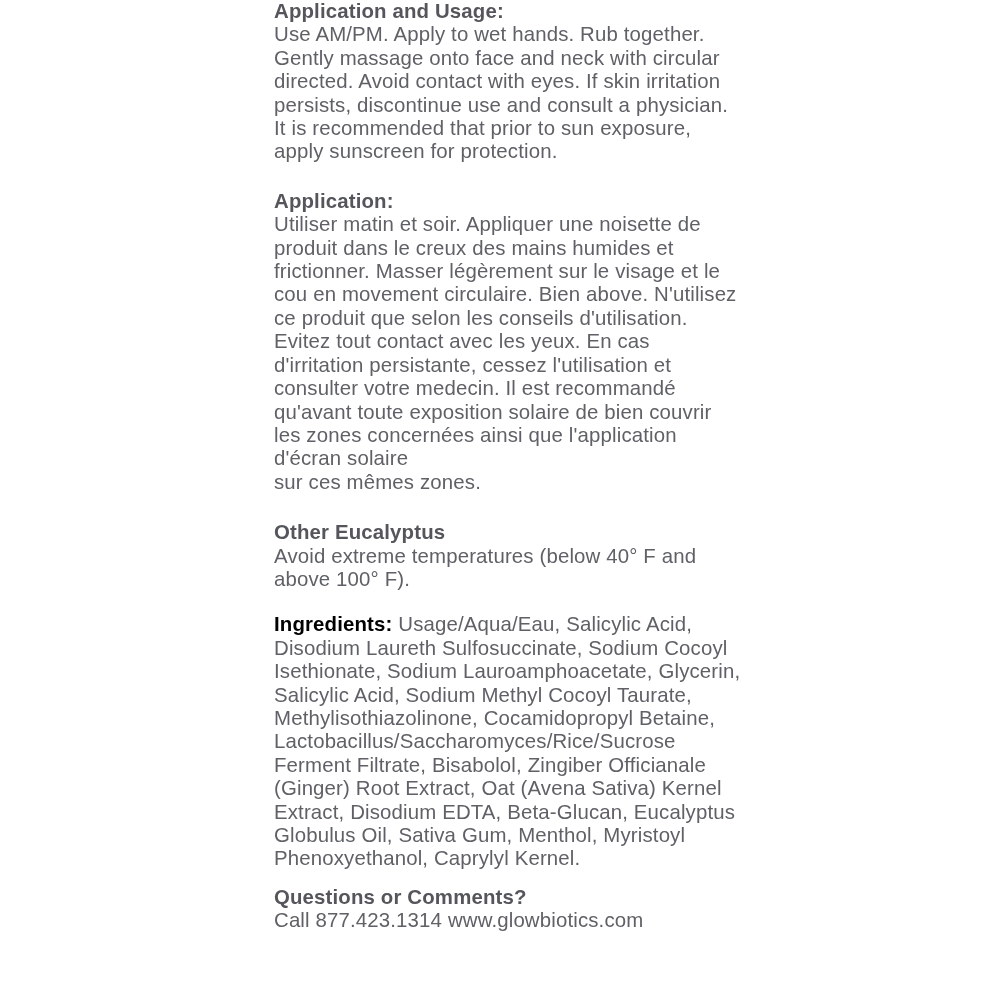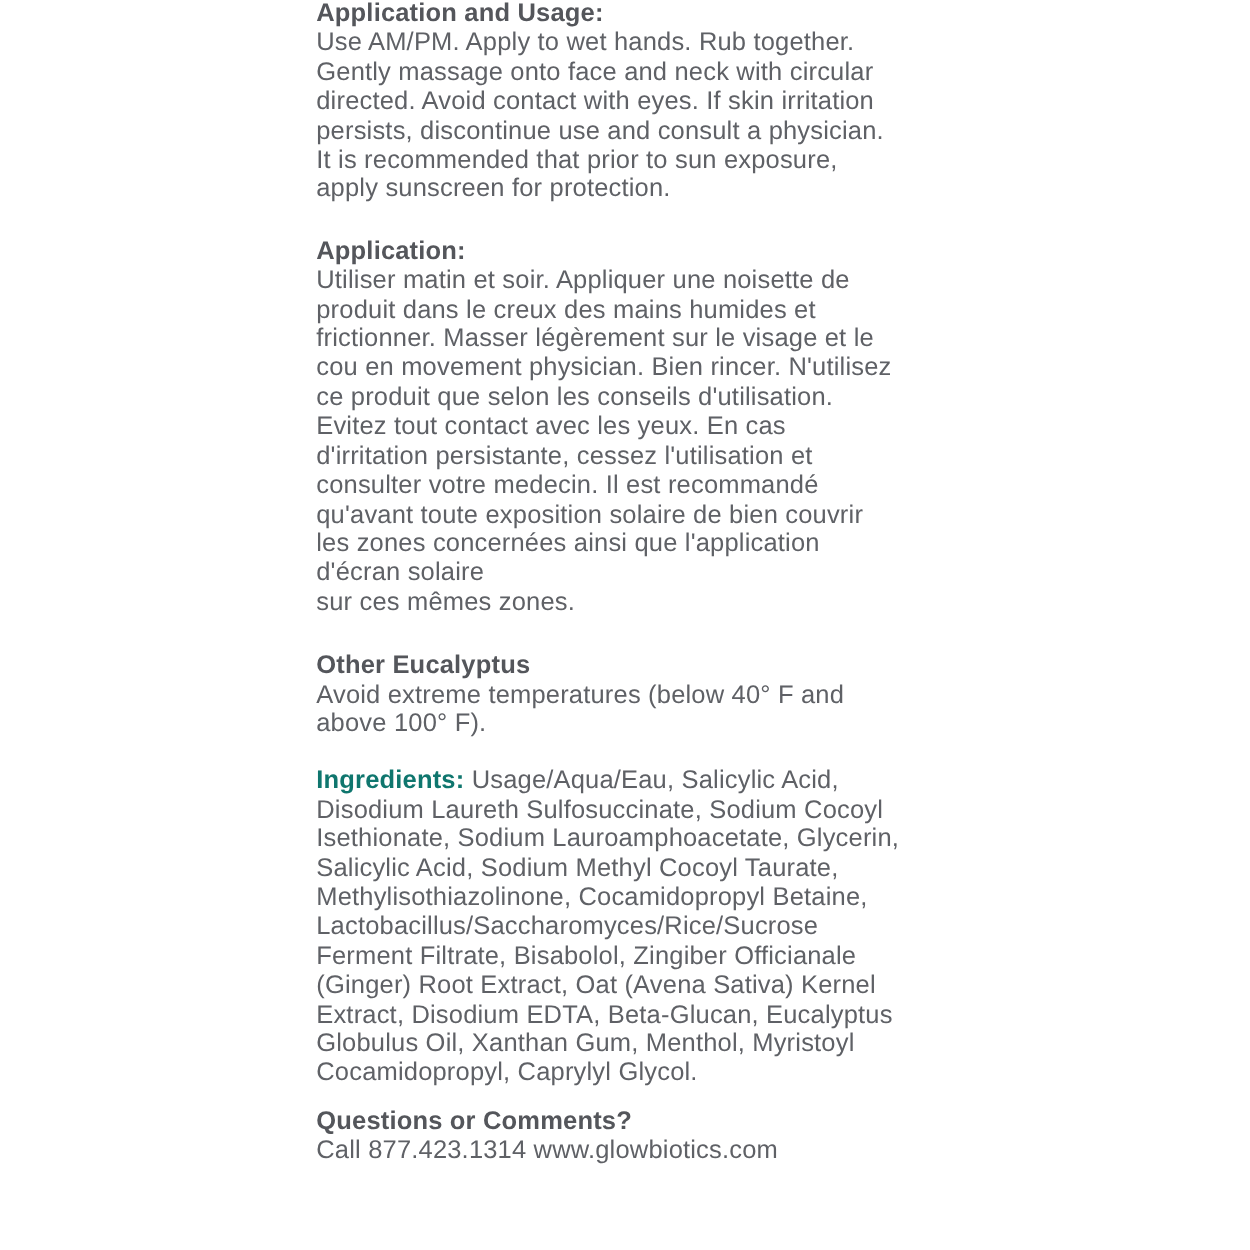--- a/index.html
+++ b/index.html
@@ -6,27 +6,27 @@
   body {
     width: 1000px; height: 1000px; position: relative; overflow: hidden;
     font-family: "Liberation Sans", "DejaVu Sans", sans-serif;
   }
   .panel {
     position: absolute; left: 253px; top: 0; width: 520px;
     font-size: 20.4px; line-height: 23.4px; letter-spacing: 0.15px;
     color: #5f6166;
   }
   .heading { font-weight: 700; color: #54565b; }
-  .inline-label { font-weight: 700; color: #0f766e; }
+  .inline-label { font-weight: 700; color: #000000; }
   .sec { margin: 0; }
   #sec-utilisation { margin-top: 26px; }
   #sec-other-information { margin-top: 27px; }
   #sec-ingredients { margin-top: 22px; }
   #sec-questions { margin-top: 15px; }
-  .line { white-space: pre; }
+  .line { white-space: pre; margin-left: 21px; }
 </style>
 </head>
 <body>
 
 <div class="panel">
 
   <div class="sec" id="sec-application">
     <div class="heading line">Application and Usage:</div>
     <div class="line">Use AM/PM. Apply to wet hands. Rub together.</div>
     <div class="line">Gently massage onto face and neck with circular</div>
@@ -34,21 +34,21 @@
     <div class="line">persists, discontinue use and consult a physician.</div>
     <div class="line">It is recommended that prior to sun exposure,</div>
     <div class="line">apply sunscreen for protection.</div>
   </div>
 
   <div class="sec" id="sec-utilisation">
     <div class="heading line">Application:</div>
     <div class="line">Utiliser matin et soir. Appliquer une noisette de</div>
     <div class="line">produit dans le creux des mains humides et</div>
     <div class="line">frictionner. Masser légèrement sur le visage et le</div>
-    <div class="line">cou en movement physician. Bien rincer. N'utilisez</div>
+    <div class="line">cou en movement circulaire. Bien above. N'utilisez</div>
     <div class="line">ce produit que selon les conseils d'utilisation.</div>
     <div class="line">Evitez tout contact avec les yeux. En cas</div>
     <div class="line">d'irritation persistante, cessez l'utilisation et</div>
     <div class="line">consulter votre medecin. Il est recommandé</div>
     <div class="line">qu'avant toute exposition solaire de bien couvrir</div>
     <div class="line">les zones concernées ainsi que l'application</div>
     <div class="line">d'écran solaire</div>
     <div class="line">sur ces mêmes zones.</div>
   </div>
 
@@ -61,22 +61,22 @@
   <div class="sec" id="sec-ingredients">
     <div class="line"><span class="inline-label">Ingredients:</span><span> Usage/Aqua/Eau, Salicylic Acid,</span></div>
     <div class="line">Disodium Laureth Sulfosuccinate, Sodium Cocoyl</div>
     <div class="line">Isethionate, Sodium Lauroamphoacetate, Glycerin,</div>
     <div class="line">Salicylic Acid, Sodium Methyl Cocoyl Taurate,</div>
     <div class="line">Methylisothiazolinone, Cocamidopropyl Betaine,</div>
     <div class="line">Lactobacillus/Saccharomyces/Rice/Sucrose</div>
     <div class="line">Ferment Filtrate, Bisabolol, Zingiber Officianale</div>
     <div class="line">(Ginger) Root Extract, Oat (Avena Sativa) Kernel</div>
     <div class="line">Extract, Disodium EDTA, Beta-Glucan, Eucalyptus</div>
-    <div class="line">Globulus Oil, Xanthan Gum, Menthol, Myristoyl</div>
-    <div class="line">Cocamidopropyl, Caprylyl Glycol.</div>
+    <div class="line">Globulus Oil, Sativa Gum, Menthol, Myristoyl</div>
+    <div class="line">Phenoxyethanol, Caprylyl Kernel.</div>
   </div>
 
   <div class="sec" id="sec-questions">
     <div class="heading line">Questions or Comments?</div>
     <div class="line">Call 877.423.1314 www.glowbiotics.com</div>
   </div>
 
 </div>
 
 </body></html>

